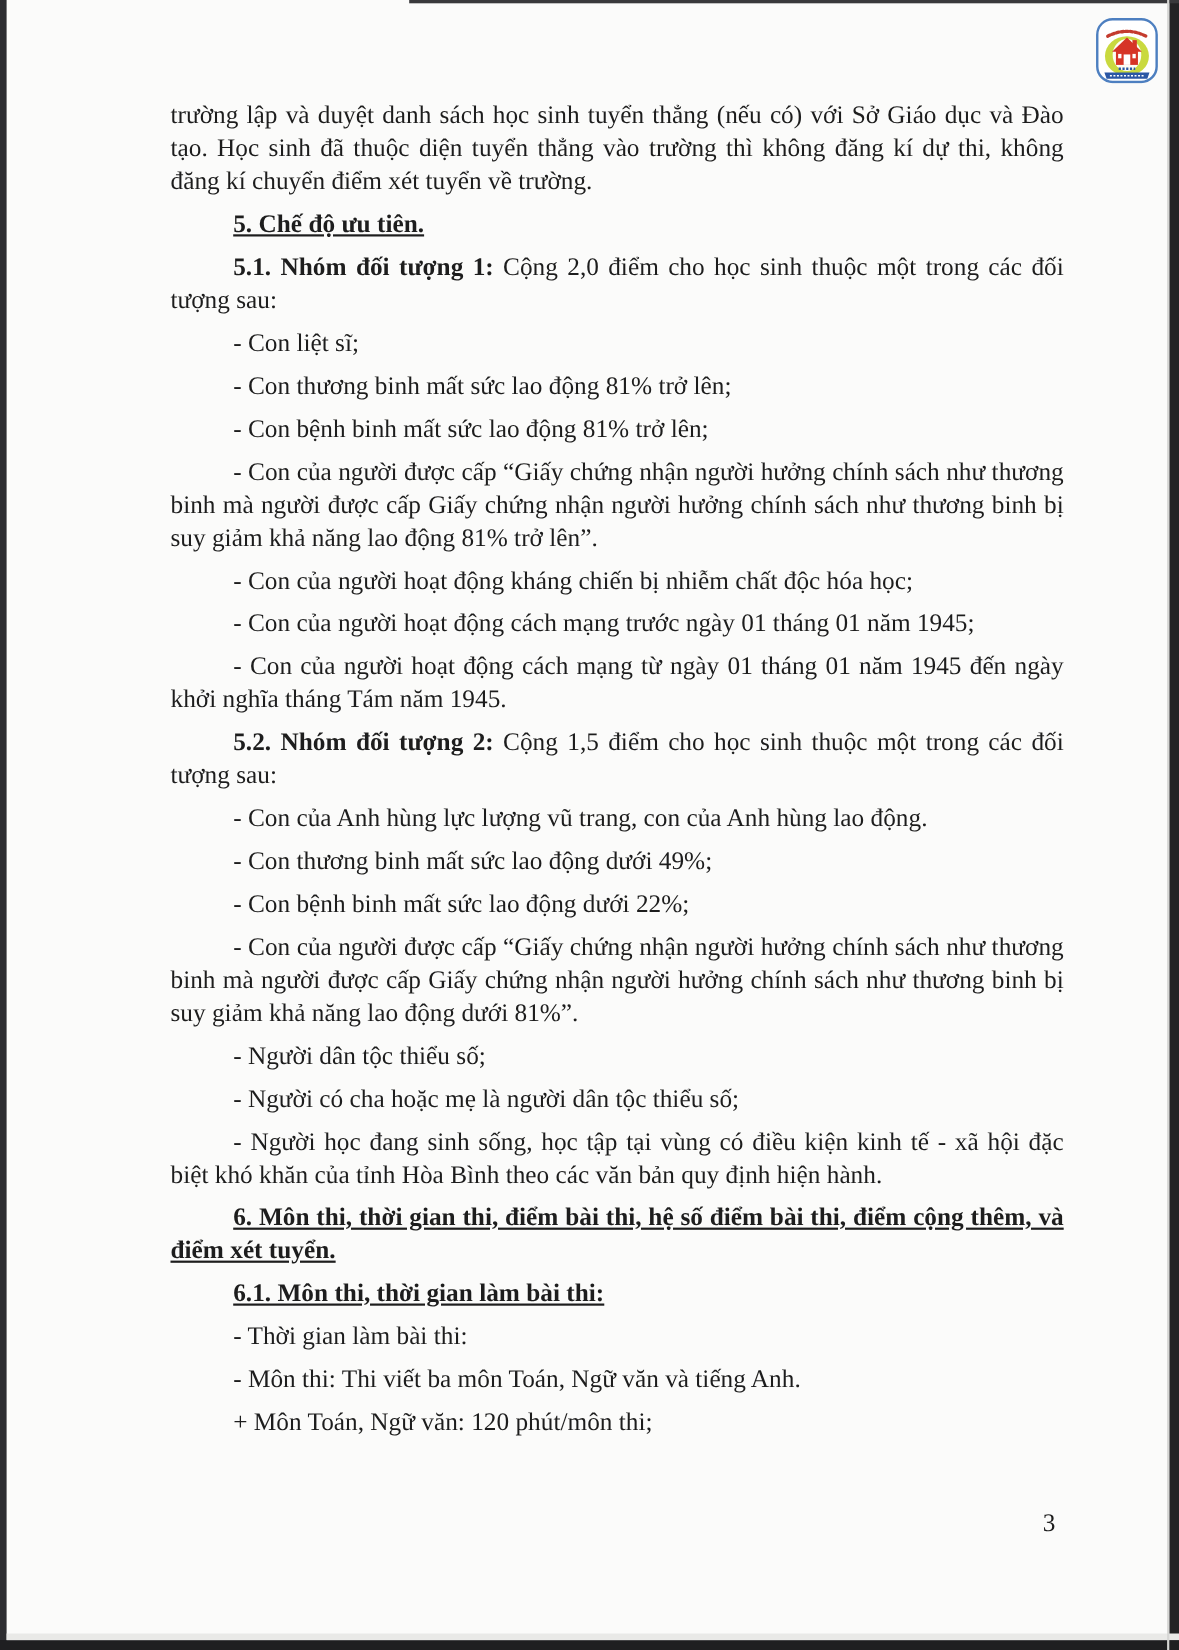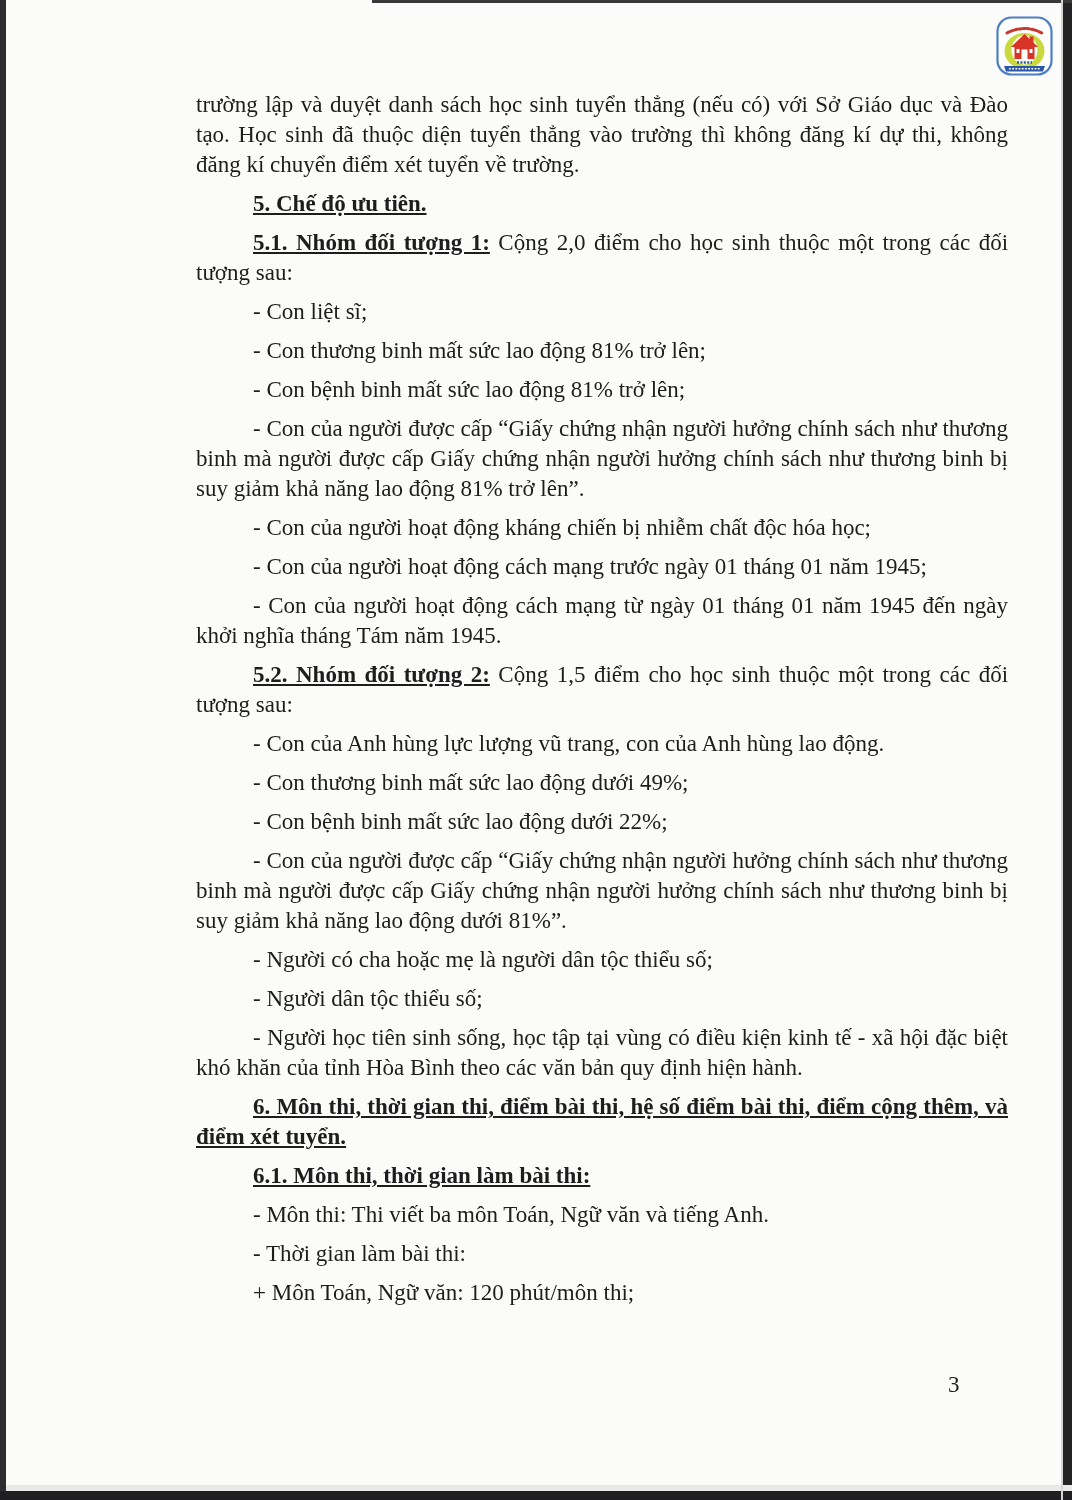--- a/index.html
+++ b/index.html
@@ -22,26 +22,25 @@
   
   .content {
     position: absolute;
     left: 155px; top: 90px;
     width: 812px;
     font-size: 23px;
     line-height: 30px;
     color: #1d1d1d;
     text-align: justify;
     z-index: 2;
-    margin-left: 41px;
   }
   .content p { margin: 0 0 9px 0; text-indent: 57px; }
   .content p.noindent { text-indent: 0; }
   .content p.bold { font-weight: bold; text-decoration: underline; }
-  .content b { font-weight: bold; text-decoration: underline; }
+  .content b { font-weight: bold; }
 
   .pagenum {
     position: absolute;
     left: 948px; top: 1372px;
     font-size: 23px;
     color: #1d1d1d;
     z-index: 2;
   }
 
   .logo {
@@ -97,24 +96,24 @@
   <p>- Con của người hoạt động cách mạng trước ngày 01 tháng 01 năm 1945;</p>
   <p>- Con của người hoạt động cách mạng từ ngày 01 tháng 01 năm 1945 đến ngày khởi nghĩa tháng Tám năm 1945.</p>
 
   <p><b>5.2. Nhóm đối tượng 2:</b>
     <span>Cộng 1,5 điểm cho học sinh thuộc một trong các đối tượng sau:</span></p>
   <p>- Con của Anh hùng lực lượng vũ trang, con của Anh hùng lao động.</p>
   <p>- Con thương binh mất sức lao động dưới 49%;</p>
   <p>- Con bệnh binh mất sức lao động dưới 22%;</p>
   <p>- Con của người được cấp “Giấy chứng nhận người hưởng chính sách như thương binh mà người được cấp Giấy chứng nhận người hưởng chính sách như thương binh bị suy giảm khả năng lao động dưới 81%”.</p>
 
+  <p>- Người dân tộc thiểu số;</p>
   <p>- Người có cha hoặc mẹ là người dân tộc thiểu số;</p>
-  <p>- Người dân tộc thiểu số;</p>
-  <p>- Người học tiên sinh sống, học tập tại vùng có điều kiện kinh tế - xã hội đặc biệt khó khăn của tỉnh Hòa Bình theo các văn bản quy định hiện hành.</p>
+  <p>- Người học đang sinh sống, học tập tại vùng có điều kiện kinh tế - xã hội đặc biệt khó khăn của tỉnh Hòa Bình theo các văn bản quy định hiện hành.</p>
 
   <p class="bold">6. Môn thi, thời gian thi, điểm bài thi, hệ số điểm bài thi, điểm cộng thêm, và điểm xét tuyển.</p>
   <p class="bold">6.1. Môn thi, thời gian làm bài thi:</p>
+  <p>- Thời gian làm bài thi:</p>
   <p>- Môn thi: Thi viết ba môn Toán, Ngữ văn và tiếng Anh.</p>
-  <p>- Thời gian làm bài thi:</p>
   <p>+ Môn Toán, Ngữ văn: 120 phút/môn thi;</p>
 </div>
 
 <div class="pagenum">3</div>
 
 </body></html>

